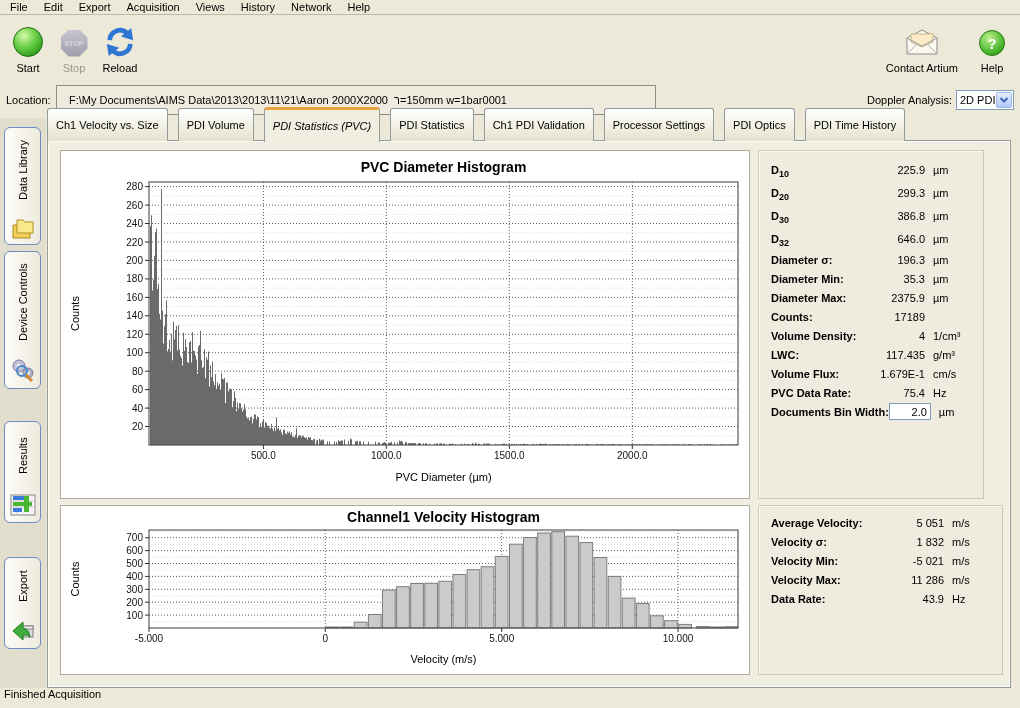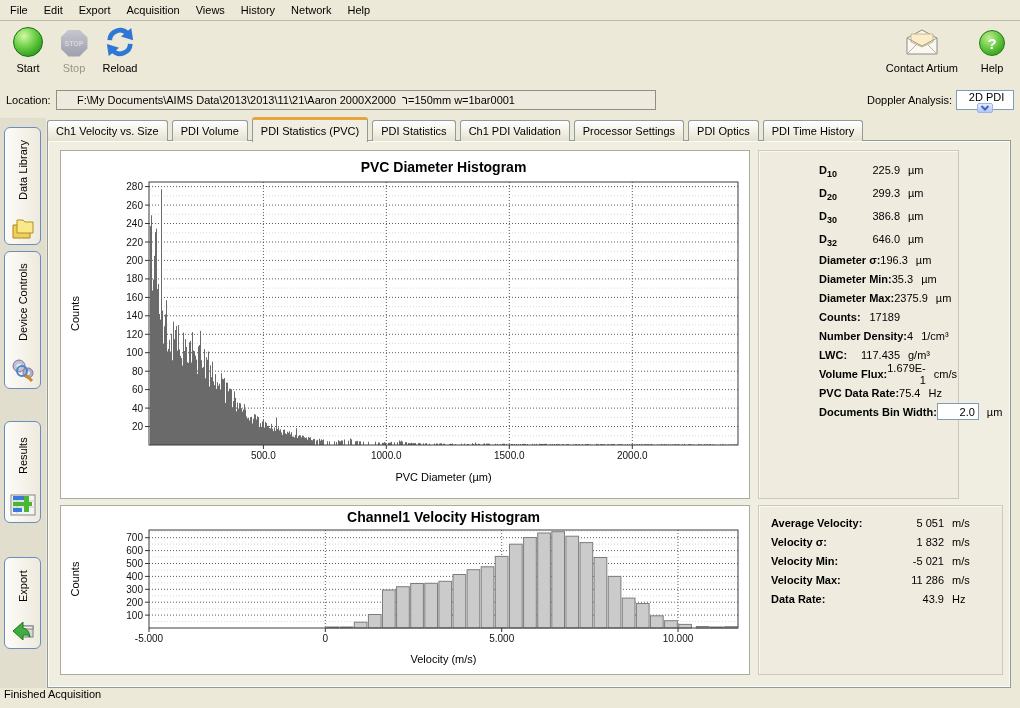--- a/index.html
+++ b/index.html
@@ -1,21 +1,21 @@
 <!DOCTYPE html>
 <html><head>
 <meta charset="utf-8">
 <style>
   * { margin:0; padding:0; box-sizing:border-box; }
   html,body { width:1020px; height:708px; overflow:hidden; }
   body { font-family:"Liberation Sans","DejaVu Sans",sans-serif; font-size:11px; background:#ece9d8; color:#000; }
   #app { position:relative; width:1020px; height:708px; background:#ece9d8; }
 
   
-  .menubar { position:absolute; left:0; top:0; width:1020px; height:21px;
+  .menubar { position:absolute; left:0; top:0; width:1020px; height:15px;
              border-bottom:1px solid #bdb9a8; display:flex; align-items:center; padding-left:2px; }
   .mitem { padding:2px 8px; cursor:default; }
 
   
   .toolbar { position:absolute; left:0; top:20px; width:1020px; height:66px; }
   .tb-left { position:absolute; left:10px; top:6px; display:flex; gap:10px; }
   .tb-right { position:absolute; right:10px; top:6px; display:flex; gap:16px; }
   .tbtn { display:flex; flex-direction:column; align-items:center; min-width:36px; cursor:default; }
   .tbtn .tlabel { margin-top:4px; }
   .tbtn.disabled .tlabel { color:#9a968a; }
@@ -27,57 +27,57 @@
     display:flex; align-items:center; justify-content:center; }
   .icon-stop span { font-size:7px; font-weight:bold; color:#d8d8e2; letter-spacing:0; }
   .icon-help { width:26px; height:26px; margin-top:2px; border-radius:50%; color:#fff; font-weight:bold; font-size:15px;
     background:radial-gradient(circle at 9px 7px,#bdf08d,#4cb82e 62%,#27860f); border:1px solid #1f7a0c;
     display:flex; align-items:center; justify-content:center; }
   .icon-wrap { height:32px; display:flex; align-items:center; }
 
   
   .locrow { position:absolute; left:0; top:88px; width:1014px; height:24px; display:flex; align-items:center; }
   .loc-label { margin-left:6px; width:50px; }
-  .loc-field { width:600px; height:20px; border:1px solid #928e7e; background:#eeebde; font:11px "Liberation Sans","DejaVu Sans",sans-serif;
-    padding:0 20px; color:#000; direction:ltr; unicode-bidi:bidi-override; }
+  .loc-field { width:600px; height:30px; border:1px solid #928e7e; background:#eeebde; font:11px "Liberation Sans","DejaVu Sans",sans-serif;
+    padding:0 12px; color:#000; direction:ltr; unicode-bidi:bidi-override; }
   .spacer { flex:1; }
   .dop-label { margin-right:4px;padding-left:21px; }
-  .xp-select { width:58px; height:20px; border:1px solid #7f9db9; background:#fff; display:flex; align-items:center; cursor:default;flex-direction:column; }
+  .xp-select { width:58px; height:20px; border:1px solid #7f9db9; background:#fff; display:flex; align-items:center; cursor:default; }
   .xp-select .val { flex:1; padding-left:3px; }
   .xp-arrow { width:16px; height:16px; margin-right:1px; border:1px solid #9cb4e8; border-radius:2px;
     background:linear-gradient(#e6eefd,#aec8f7); display:flex; align-items:center; justify-content:center; }
 
   
   .sidebar { position:absolute; left:0; top:118px; width:46px; height:570px; background:#e2decd; }
   .sb-btn { width:37px; margin-left:4px; border:1px solid #6c8cc4; border-radius:6px;
     background:linear-gradient(90deg,#fdfcf8,#edeadd); display:flex; flex-direction:column; align-items:center; cursor:default; }
   .sb-btn:nth-of-type(1){ height:118px; margin-top:9px; }
   .sb-btn:nth-of-type(2){ height:138px; margin-top:6px; }
   .sb-btn:nth-of-type(3){ height:102px; margin-top:32px; }
   .sb-btn:nth-of-type(4){ height:92px;  margin-top:34px; }
   .sb-label { flex:1; display:flex; align-items:center; justify-content:center;
     writing-mode:vertical-rl; transform:rotate(180deg); font-size:11px; padding-top:4px; }
   .sb-icon { margin-bottom:5px; }
 
   
   .tabstrip { position:absolute; left:47px; top:116px; height:25px; display:flex; align-items:flex-end; z-index:3; }
-  .tab { height:20px; padding:10px 8px; margin-right:4px; display:flex; align-items:center;
+  .tab { height:20px; padding:16px 8px; margin-right:10px; display:flex; align-items:center;
     border:1px solid #919b9c; border-bottom:none; border-radius:3px 3px 0 0;
     background:linear-gradient(#ffffff,#f2f0e4 55%,#e4e1cf); cursor:default; }
-  .tab.active { height:25px; background:#f0ede1; border-top:3px solid #e8a33d; margin-bottom:-1px; z-index:4; }
+  .tab.active { height:25px; background:#f0ede1; border-top:3px solid #e8a33d; margin-bottom:-1px; z-index:4;font-style:italic; }
 
   
   .content { position:absolute; left:47px; top:140px; width:964px; height:548px; z-index:1;
     border:1px solid #919b9c; background:#f0ede1; box-shadow:inset 1px 1px 0 #fcfbf4, inset -1px -1px 0 #fcfbf4; }
   .chart-panel { position:absolute; background:#fff; border:1px solid #aeaa9c; }
   .cp1 { left:12px; top:9px;  width:690px; height:349px; }
   .cp2 { left:12px; top:364px; width:690px; height:170px; }
   .stats-panel { position:absolute; background:#efecdf; border:1px solid #cdc9ba;
     box-shadow:inset 1px 1px 0 #fbfaf2; padding-top:7px; }
-  .sp1 { left:710px; top:9px;  width:201px; height:349px;padding-left:48px; }
+  .sp1 { left:710px; top:9px;  width:226px; height:349px; }
   .sp2 { left:710px; top:364px; width:245px; height:170px; }
   svg { display:block; }
   svg text { font-family:"Liberation Sans","DejaVu Sans",sans-serif; }
 
   
   .srow { display:flex; align-items:center; height:19px; padding:0 6px 0 12px; }
   .srow.tall { height:23px; }
   .slabel { font-weight:bold; white-space:nowrap; }
   .slabel .sub { font-size:9px; position:relative; top:3px; font-weight:bold; }
   .sval { margin-left:auto; text-align:right; }
@@ -736,21 +736,21 @@
           <span class="slabel">Diameter Max:</span>
           <span class="sval">2375.9</span>
           <span class="sunit">µm</span>
         </div>
         <div class="srow">
           <span class="slabel">Counts:</span>
           <span class="sval">17189</span>
           <span class="sunit"></span>
         </div>
         <div class="srow">
-          <span class="slabel">Number Density:</span>
+          <span class="slabel">Volume Density:</span>
           <span class="sval">4</span>
           <span class="sunit">1/cm³</span>
         </div>
         <div class="srow">
           <span class="slabel">LWC:</span>
           <span class="sval">117.435</span>
           <span class="sunit">g/m³</span>
         </div>
         <div class="srow">
           <span class="slabel">Volume Flux:</span>

